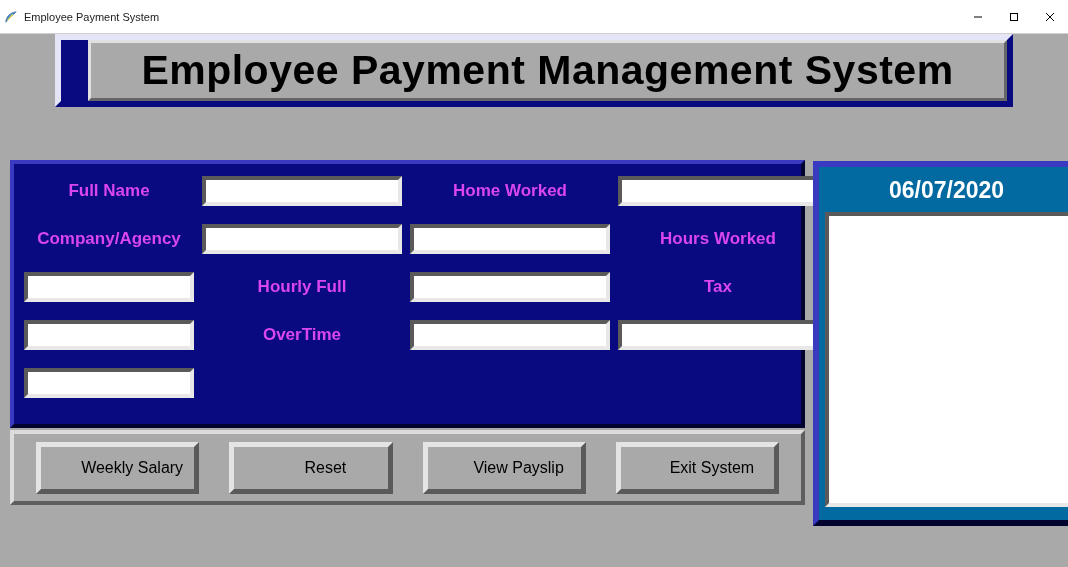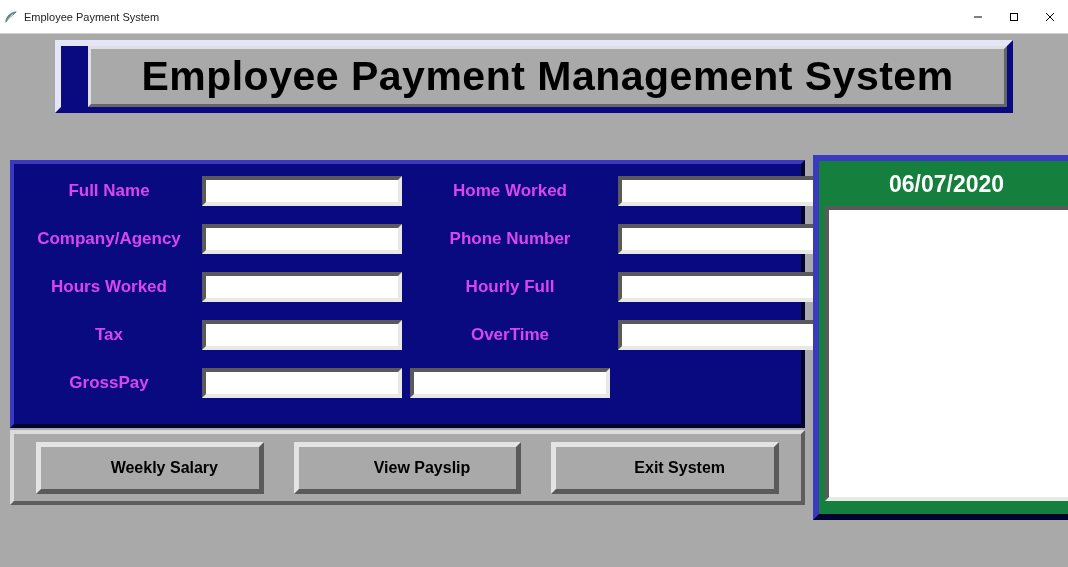--- a/index.html
+++ b/index.html
@@ -35,21 +35,21 @@
       display: flex; align-items: center; justify-content: center;
       font-size: 13px; color: #333;
       cursor: default;
     }
     .titlebar .controls .minimize svg,
     .titlebar .controls .maximize svg,
     .titlebar .controls .close svg { width: 10px; height: 10px; }
 
     
     .banner-outer {
-      margin: 6px 55px 0 55px;
+      margin: 0 55px 0 55px;
       border: 6px solid #0a0a80;
       border-top-color: #e5e5f8;
       border-left-color: #e5e5f8;
       border-bottom-color: #0a0a80;
       border-right-color: #0a0a80;
       background: #0a0a80;
       padding-left: 27px;
     }
     .banner-inner {
       background: #a9a9a9;
@@ -124,31 +124,31 @@
     }
     .rbutton {
       flex: 1;
       height: 52px;
       background: #a9a9a9;
       border-top: 5px solid #e4e4e4;
       border-left: 5px solid #e4e4e4;
       border-bottom: 5px solid #5a5a5a;
       border-right: 5px solid #5a5a5a;
       display: flex; align-items: center; justify-content: center;
-      font-size: 16px; font-weight: bold; color: #000;
+      font-size: 16px; font-weight: normal; color: #000;
       cursor: pointer;
       padding-left: 29px;
     }
 
     
     .right-panel {
       position: absolute;
-      right: 0; top: 155px;
+      right: 0; top: 161px;
       width: 255px; height: 365px;
-      background: #15803d;
+      background: #0369a1;
       border-top: 6px solid #3a3ac0;
       border-left: 6px solid #3a3ac0;
       border-bottom: 6px solid #030330;
       border-right: none;
       padding: 6px 0 10px 6px;
     }
     .date-txt {
       color: #fff; font-weight: bold; font-size: 23px;
       text-align: center;
       margin: 4px 0 8px 0;
@@ -208,41 +208,40 @@
 
 <div class="form-panel">
   <div class="form-grid">
     <div class="flabel">Full Name</div>
     <div class="sunken"><input value="" style=""></div>
     <div class="flabel">Home Worked</div>
     <div class="sunken"><input value="" style=""></div>
 
     <div class="flabel">Company/Agency</div>
     <div class="sunken"><input value="" style=""></div>
-    <div class="flabel">Phone Number</div>
     <div class="sunken"><input value="" style=""></div>
 
     <div class="flabel">Hours Worked</div>
     <div class="sunken"><input value="" style=""></div>
     <div class="flabel">Hourly Full</div>
     <div class="sunken"><input value="" style=""></div>
 
     <div class="flabel">Tax</div>
     <div class="sunken"><input value="" style=""></div>
     <div class="flabel">OverTime</div>
     <div class="sunken"><input value="" style=""></div>
 
-    <div class="flabel">GrossPay</div>
     <div class="sunken"><input value="" style=""></div>
     <div class="sunken"><input value="" style=""></div>
   </div>
 </div>
 
 <div class="button-bar">
   <div class="rbutton">Weekly Salary</div>
+  <div class="rbutton">Reset</div>
   <div class="rbutton">View Payslip</div>
   <div class="rbutton">Exit System</div>
 </div>
 
 <div class="right-panel">
   <div class="date-txt">06/07/2020</div>
   <div class="txtarea-wrap">
     <textarea style=""></textarea>
   </div>
 </div>

